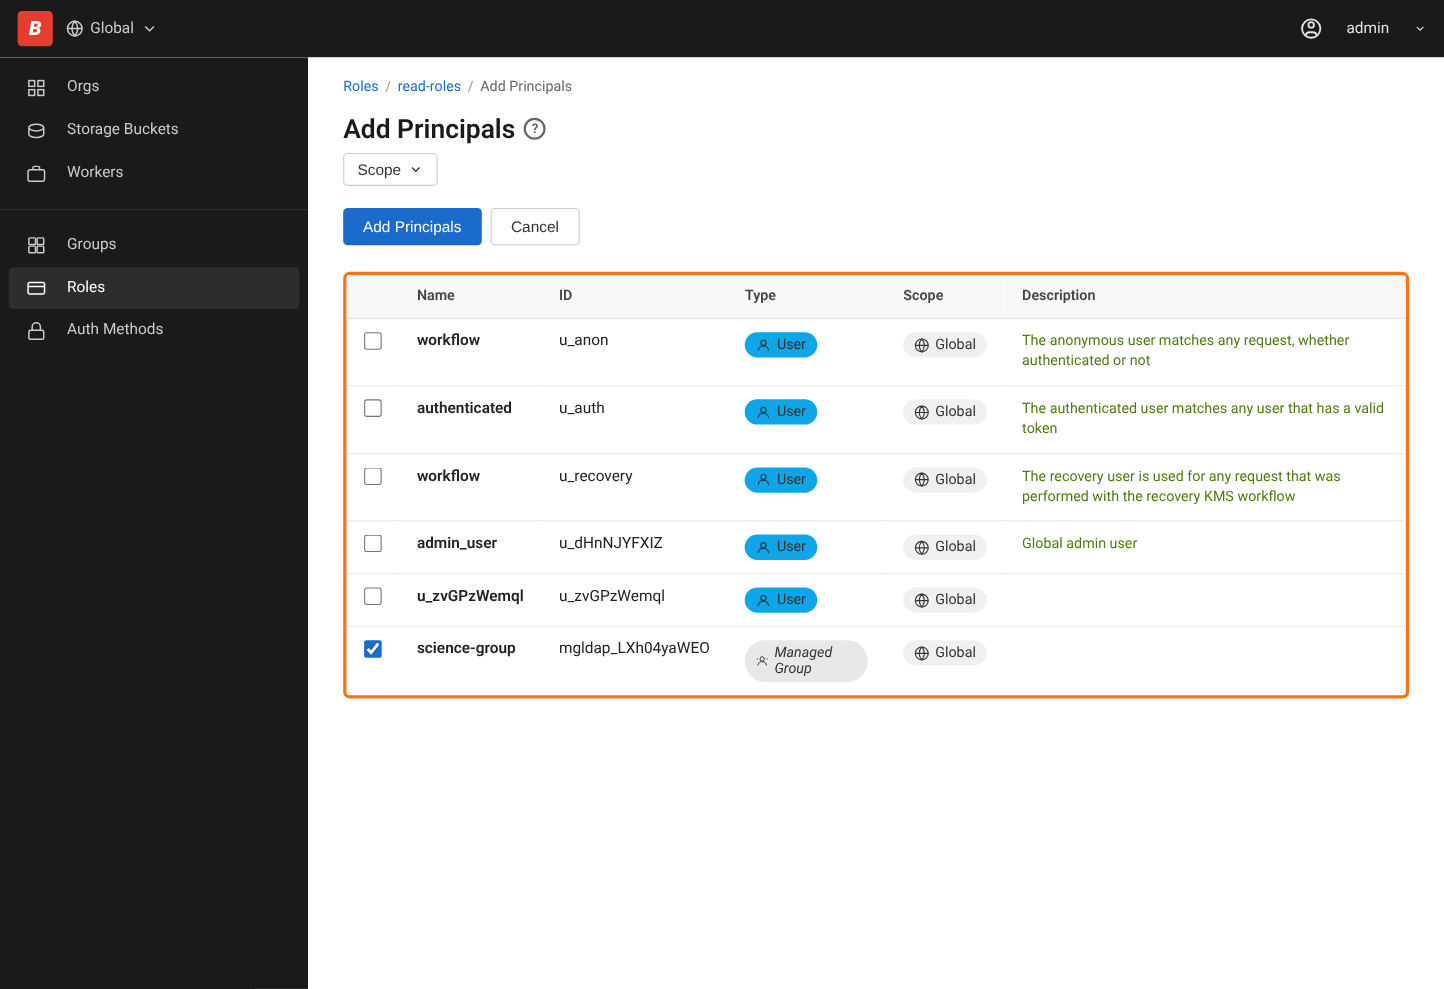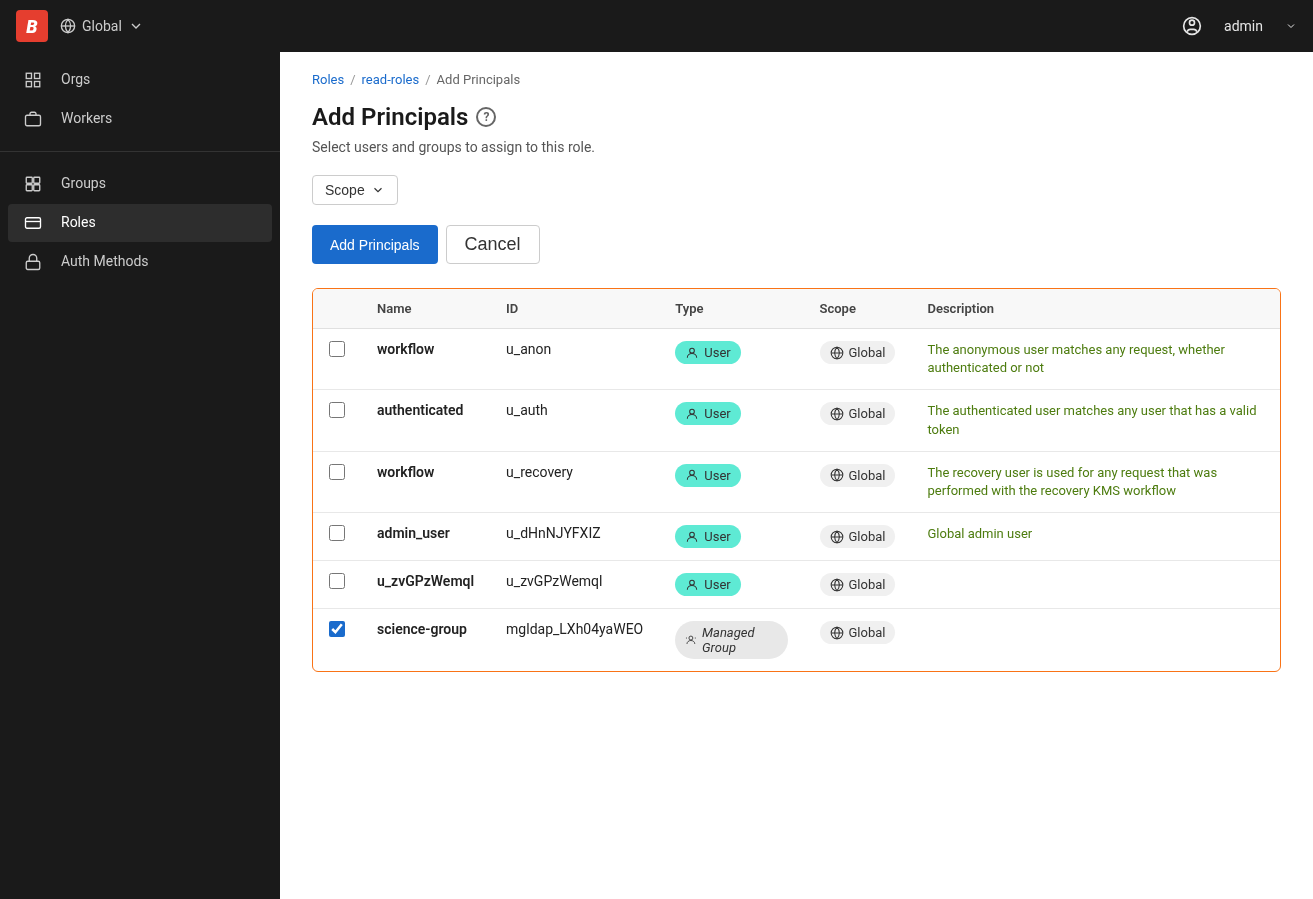--- a/index.html
+++ b/index.html
@@ -113,28 +113,28 @@
       font-size: 14px;
       font-weight: 500;
       cursor: pointer;
     }
     .btn-secondary {
       background: #fff;
       color: #333;
       border: 1px solid #ccc;
       padding: 8px 18px;
       border-radius: 4px;
-      font-size: 18px;
+      font-size: 14px;
       font-weight: 500;
       cursor: pointer;
     }
 
     
     .table-container {
-      border: 1px solid #f97316;
+      border: 3px solid #f97316;
       border-radius: 6px;
       overflow: hidden;
     }
     table { width: 100%; border-collapse: collapse; }
     thead tr { background: #f8f8f8; }
     th {
       text-align: left;
       padding: 12px 16px;
       font-size: 13px;
       font-weight: 600;
@@ -160,21 +160,21 @@
 
     
     .row-name { font-weight: 600; }
 
     
     .type-badge {
       display: inline-flex; align-items: center; gap: 5px;
       padding: 4px 10px;
       border-radius: 20px;
       font-size: 13px;
-      background: #5eead4;
+      background: #0ea5e9;
       color: #333;
     }
     .type-badge.managed {
       background: #e8e8e8;
       font-style: italic;
     }
     .type-badge svg { width: 14px; height: 14px; }
 
     
     .scope-badge {
@@ -233,20 +233,26 @@
         <svg viewBox="0 0 24 24" fill="none" stroke="currentColor" stroke-width="1.8">
             <rect x="3" y="3" width="7" height="7"></rect>
             <rect x="14" y="3" width="7" height="7"></rect>
             <rect x="3" y="14" width="7" height="7"></rect>
             <rect x="14" y="14" width="7" height="7"></rect>
           </svg>
         <span>Orgs</span>
       </div>
       <div class="sidebar-item">
         <svg viewBox="0 0 24 24" fill="none" stroke="currentColor" stroke-width="1.8">
+            <path d="M21 8c0 2.21-4.03 4-9 4S3 10.21 3 8m18 0c0-2.21-4.03-4-9-4S3 5.79 3 8m18 0v8c0 2.21-4.03 4-9 4S3 18.21 3 16V8"></path>
+          </svg>
+        <span>Storage Buckets</span>
+      </div>
+      <div class="sidebar-item">
+        <svg viewBox="0 0 24 24" fill="none" stroke="currentColor" stroke-width="1.8">
             <rect x="2" y="7" width="20" height="14" rx="2"></rect>
             <path d="M16 7V5a2 2 0 0 0-2-2h-4a2 2 0 0 0-2 2v2"></path>
           </svg>
         <span>Workers</span>
       </div>
     </div>
     <div class="sidebar-divider"></div>
     <div class="sidebar-section">
       <div class="sidebar-item">
         <svg viewBox="0 0 24 24" fill="none" stroke="currentColor" stroke-width="1.8">
@@ -281,21 +287,20 @@
       <a>read-roles</a>
       <span class="breadcrumb-sep">/</span>
       <span>Add Principals</span>
     </div>
 
     <div class="page-content">
       <h1 class="page-title">
         <span>Add Principals</span>
         <div class="help-icon">?</div>
       </h1>
-      <p class="page-subtitle">Select users and groups to assign to this role.</p>
 
       <button class="scope-btn">
         <span>Scope</span>
         <svg viewBox="0 0 24 24" fill="none" stroke="currentColor" stroke-width="2" width="14" height="14">
             <polyline points="6 9 12 15 18 9"></polyline>
           </svg>
       </button>
 
       <div class="action-buttons">
         <button class="btn-primary">Add Principals</button>

